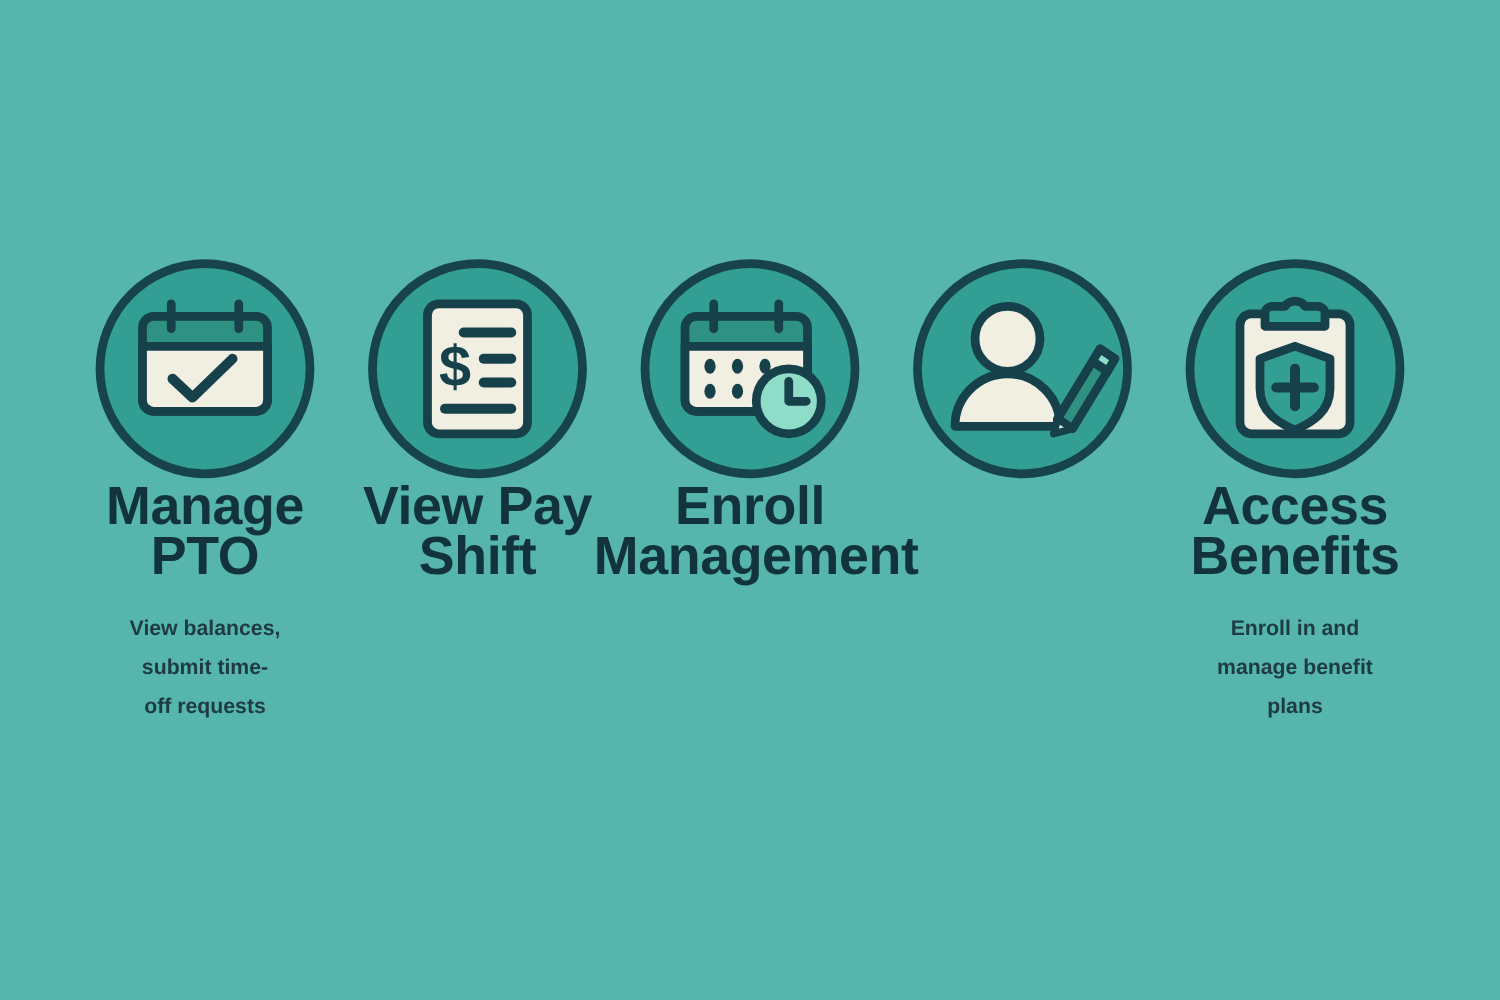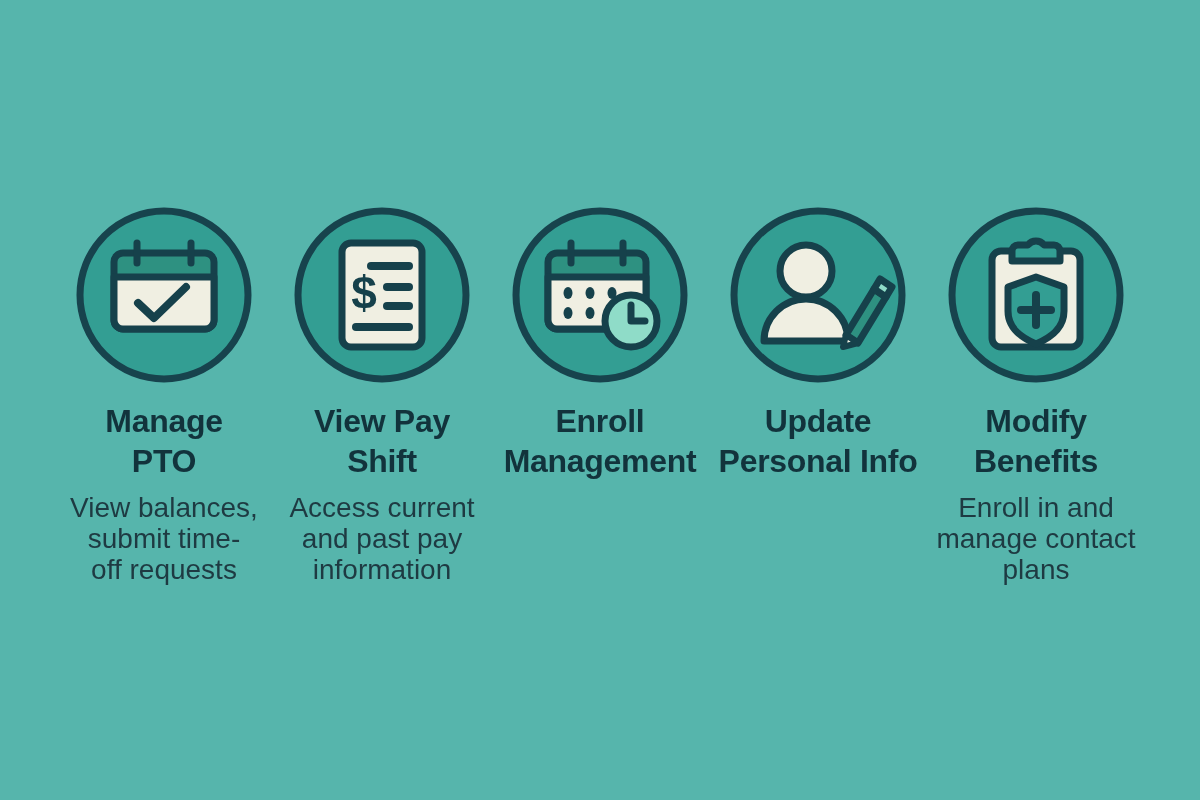--- a/index.html
+++ b/index.html
@@ -33,33 +33,32 @@
   .icon-badge {
     width:180px; height:180px;
     position:relative;
     display:flex;
     align-items:center;
     justify-content:center;
     flex:0 0 auto;
   }
   .icon-badge svg { display:block; width:180px; height:180px; }
   .card-title {
-    margin-top:16px;
-    font-size:32px;
+    font-size:43px;
     font-weight:bold;
     line-height:40px;
     color:#12333c;
     letter-spacing:-0.3px;
     max-width:230px;
     white-space:pre-line;
   }
   .card-desc {
-    margin-top:11px;
-    font-size:28px;
-    font-weight:normal;
+    margin-top:22px;
+    font-size:17px;
+    font-weight:bold;
     line-height:31px;
     color:#1e3a42;
     max-width:200px;
     white-space:pre-line;
   }
   .card:nth-child(3) .card-title { max-width:250px; }
   .card:nth-child(3) .card-desc  { max-width:205px; }
   .card:nth-child(4) .card-title { max-width:250px; }
   .card:nth-child(4) .card-desc  { max-width:210px; }
   .card:nth-child(5) .card-desc  { max-width:205px; }
@@ -98,23 +97,20 @@
           <rect x="50" y="38" width="80" height="104" rx="9" fill="#f0efe2" stroke="#16414b" stroke-width="7"></rect>
           <line x1="79" y1="61" x2="117" y2="61" stroke="#16414b" stroke-width="8" stroke-linecap="round"></line>
           <line x1="95" y1="82" x2="117" y2="82" stroke="#16414b" stroke-width="8" stroke-linecap="round"></line>
           <line x1="95" y1="101" x2="117" y2="101" stroke="#16414b" stroke-width="8" stroke-linecap="round"></line>
           <line x1="64" y1="122" x2="117" y2="122" stroke="#16414b" stroke-width="8" stroke-linecap="round"></line>
           <text x="72" y="104" font-family="&quot;Liberation Sans&quot;, sans-serif" font-size="46" font-weight="bold" fill="#16414b" text-anchor="middle">$</text>
         </svg>
       </div>
       <div class="card-title">View Pay
 Shift</div>
-      <div class="card-desc">Access current
-and past pay
-information</div>
     </div>
 
     <div class="card">
       <div class="icon-badge">
         <svg viewBox="0 0 180 180" xmlns="http://www.w3.org/2000/svg">
           <circle cx="90" cy="90" r="84" fill="#339e93" stroke="#17434d" stroke-width="7"></circle>
           <rect x="38" y="48" width="98" height="76" rx="9" fill="#2e9181" stroke="#16414b" stroke-width="7"></rect>
           <path d="M38 72 H136 V115 a9 9 0 0 1 -9 9 H47 a9 9 0 0 1 -9 -9 Z" fill="#f0efe2" stroke="#16414b" stroke-width="7" stroke-linejoin="round"></path>
           <line x1="61" y1="38" x2="61" y2="58" stroke="#16414b" stroke-width="7" stroke-linecap="round"></line>
           <line x1="113" y1="38" x2="113" y2="58" stroke="#16414b" stroke-width="7" stroke-linecap="round"></line>
@@ -139,36 +135,34 @@
           <circle cx="90" cy="90" r="84" fill="#339e93" stroke="#17434d" stroke-width="7"></circle>
           <circle cx="78" cy="66" r="26" fill="#f0efe2" stroke="#16414b" stroke-width="7"></circle>
           <path d="M36 136 a42 42 0 0 1 84 0 Z" fill="#f0efe2" stroke="#16414b" stroke-width="7" stroke-linejoin="round"></path>
           <g>
             <path d="M118 130 L146 84 L158 92 L130 138 Z" fill="#2e9181" stroke="#16414b" stroke-width="7" stroke-linejoin="round"></path>
             <path d="M146 84 L152 74 L164 82 L158 92 Z" fill="#8fdcc8" stroke="#16414b" stroke-width="7" stroke-linejoin="round"></path>
             <path d="M118 130 L130 138 L115 142 Z" fill="#f0efe2" stroke="#16414b" stroke-width="6" stroke-linejoin="round"></path>
           </g>
         </svg>
       </div>
-      <div class="card-title">Update
-Personal Info</div>
     </div>
 
     <div class="card">
       <div class="icon-badge">
         <svg viewBox="0 0 180 180" xmlns="http://www.w3.org/2000/svg">
           <circle cx="90" cy="90" r="84" fill="#339e93" stroke="#17434d" stroke-width="7"></circle>
           <rect x="46" y="46" width="88" height="96" rx="9" fill="#f0efe2" stroke="#16414b" stroke-width="7"></rect>
           <path d="M66 46 a6 6 0 0 1 6 -6 h10 a10 10 0 0 1 16 0 h10 a6 6 0 0 1 6 6 v10 h-48 Z" fill="#339e93" stroke="#16414b" stroke-width="7" stroke-linejoin="round"></path>
           <path d="M90 72 L118 82 v24 c0 18 -14 27 -28 33 c-14 -6 -28 -15 -28 -33 V82 Z" fill="#339e93" stroke="#16414b" stroke-width="7" stroke-linejoin="round"></path>
           <line x1="90" y1="90" x2="90" y2="120" stroke="#16414b" stroke-width="8" stroke-linecap="round"></line>
           <line x1="75" y1="105" x2="105" y2="105" stroke="#16414b" stroke-width="8" stroke-linecap="round"></line>
         </svg>
       </div>
-      <div class="card-title">Modify
+      <div class="card-title">Access
 Benefits</div>
       <div class="card-desc">Enroll in and
-manage contact
+manage benefit
 plans</div>
     </div>
 
   </div>
 </div>
 
 </body></html>

